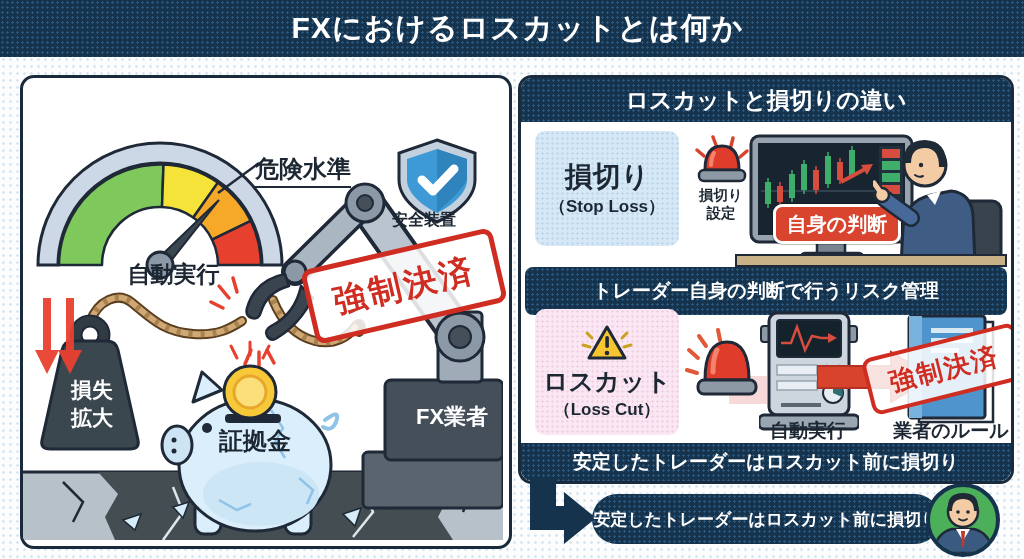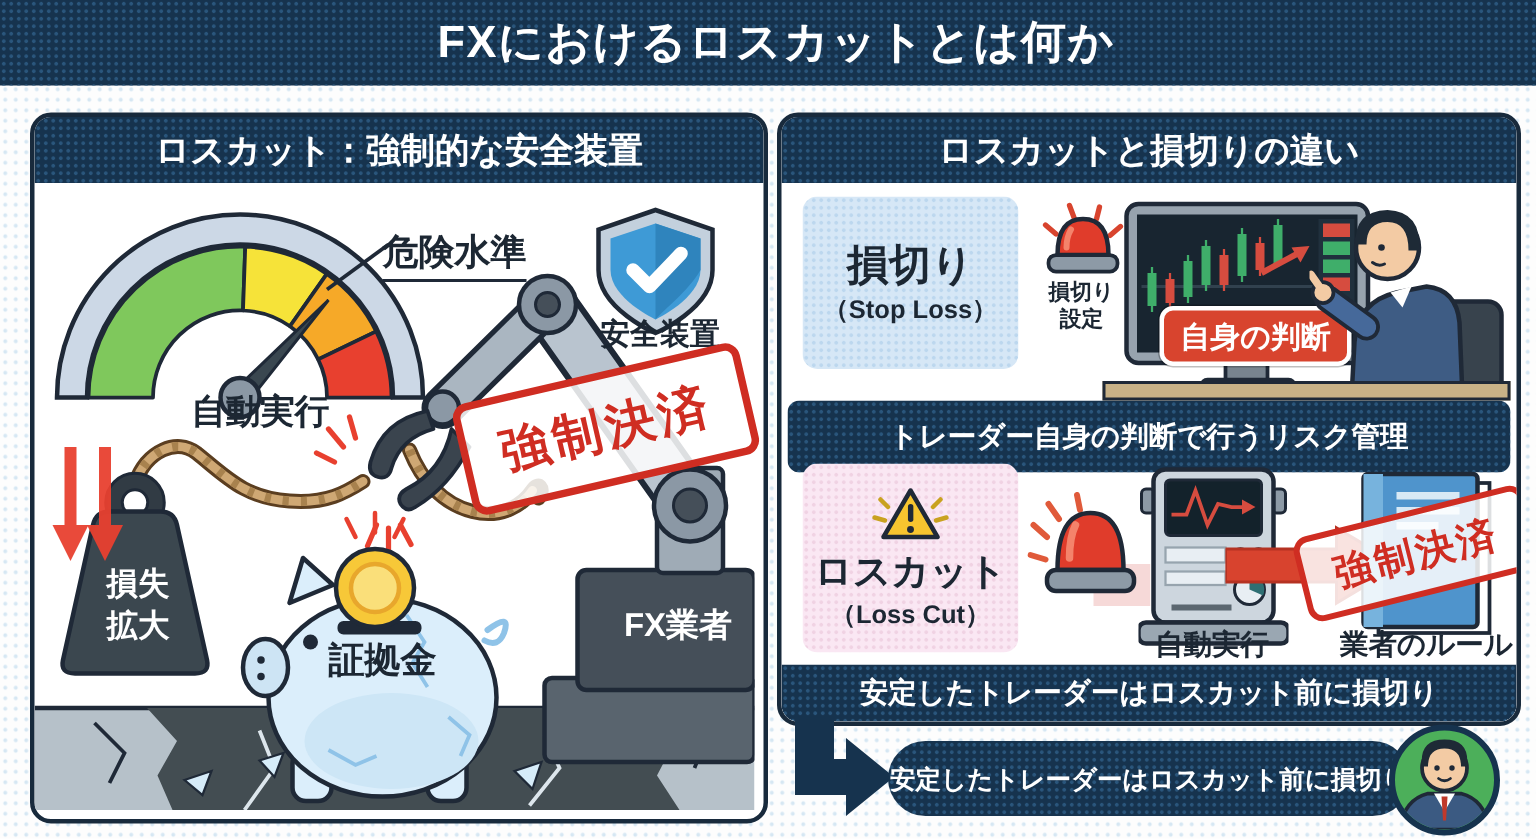--- a/index.html
+++ b/index.html
@@ -30,23 +30,20 @@
 </head>
 <body>
 
 <div class="canvas">
 
   <div class="abs navy flexc" style="left:0;top:0;width:1024px;height:57px;">
     <span class="white" style="font-size:30px;font-weight:bold;letter-spacing:1px;margin-left:11px;">FXにおけるロスカットとは何か</span>
   </div>
 
   <div class="abs panel" style="left:20px;top:75px;width:486px;height:468px;">
-    <div class="phead navy flexc">
-      <span>ロスカット：強制的な安全装置</span>
-    </div>
 
     <svg class="abs" style="left:0;top:44px;" width="480" height="418" viewBox="0 0 480 418">
 
       <g>
         <path d="M15,143 A122,122 0 0 1 259,143 L239,143 A102,102 0 0 0 35,143 Z" fill="#ccd8e6" stroke="#1f2937" stroke-width="3"></path>
         <path d="M36,143 A101,101 0 0 1 140.5,42.5 L139,85 A58,58 0 0 0 79,143 Z" fill="#7fc85c" stroke="#1f2937" stroke-width="2.5" stroke-linejoin="round"></path>
         <path d="M140.5,42.5 A101,101 0 0 1 194.9,60.6 L170.3,95.5 A58,58 0 0 0 139,85 Z" fill="#f6e339" stroke="#1f2937" stroke-width="2.5" stroke-linejoin="round"></path>
         <path d="M194.9,60.6 A101,101 0 0 1 227.8,98.9 L189.1,117.6 A58,58 0 0 0 170.3,95.5 Z" fill="#f6a928" stroke="#1f2937" stroke-width="2.5" stroke-linejoin="round"></path>
         <path d="M227.8,98.9 A101,101 0 0 1 238,143 L195,143 A58,58 0 0 0 189.1,117.6 Z" fill="#e8402f" stroke="#1f2937" stroke-width="2.5" stroke-linejoin="round"></path>
         <polygon points="132.5,139 196,78 141.5,147" fill="#3a4750" stroke="#1f2937" stroke-width="2"></polygon>
@@ -136,21 +133,21 @@
         <g stroke="#e8402f" stroke-width="3" stroke-linecap="round">
           <line x1="214" y1="236" x2="208" y2="224"></line>
             <line x1="227" y1="233" x2="227" y2="220"></line>
             <line x1="240" y1="236" x2="246" y2="224"></line>
         </g>
       </g>
     </svg>
 
     <div class="abs txt" style="left:232px;top:75px;width:96px;font-size:24px;border-bottom:2.5px solid #1f2937;padding-bottom:2px;">危険水準</div>
     <div class="abs txt" style="left:84px;top:182px;width:133px;font-size:23px;">自動実行</div>
-    <div class="abs txt" style="left:371px;top:132px;width:92px;font-size:20px;">安全装置</div>
+    <div class="abs txt" style="left:355px;top:132px;width:92px;font-size:16px;">安全装置</div>
     <div class="abs txt white" style="left:33px;top:298px;width:72px;font-size:21px;line-height:1.35;">
       <div>損失</div>
       <div>拡大</div>
     </div>
     <div class="abs txt" style="left:180px;top:347px;width:104px;font-size:24px;">証拠金</div>
     <div class="abs txt white" style="left:384px;top:325px;width:90px;font-size:22px;">FX業者</div>
     <div class="abs stamp" style="left:283px;top:170px;width:186px;height:66px;font-size:33px;transform:rotate(-13deg);">強制決済</div>
   </div>
 
   <div class="abs panel" style="left:518px;top:75px;width:490px;height:403px;">

